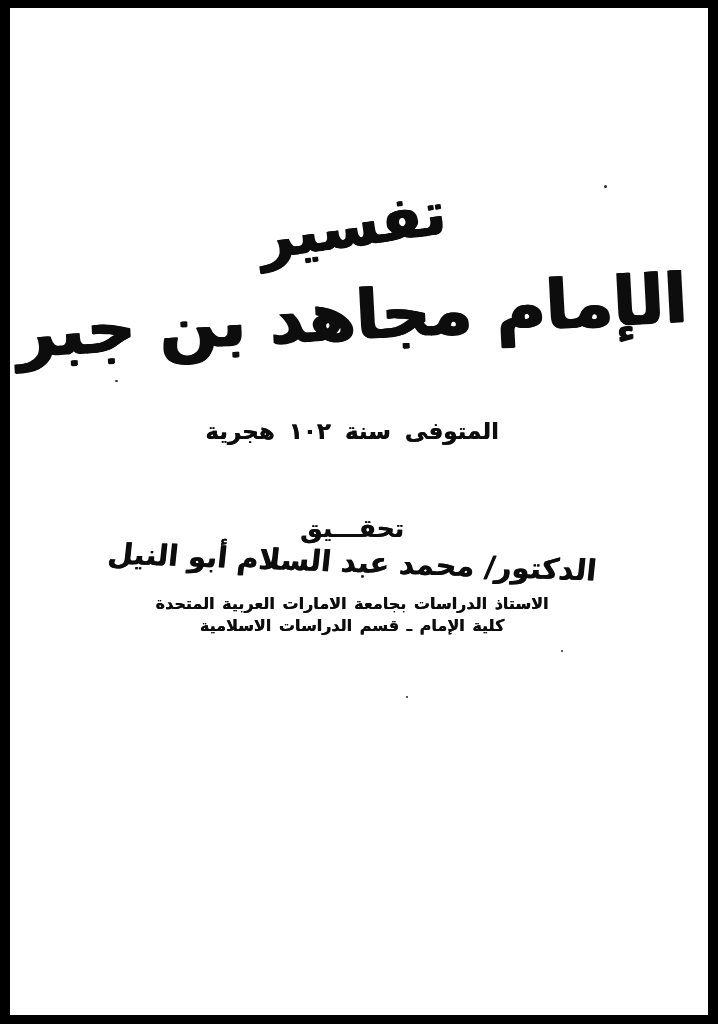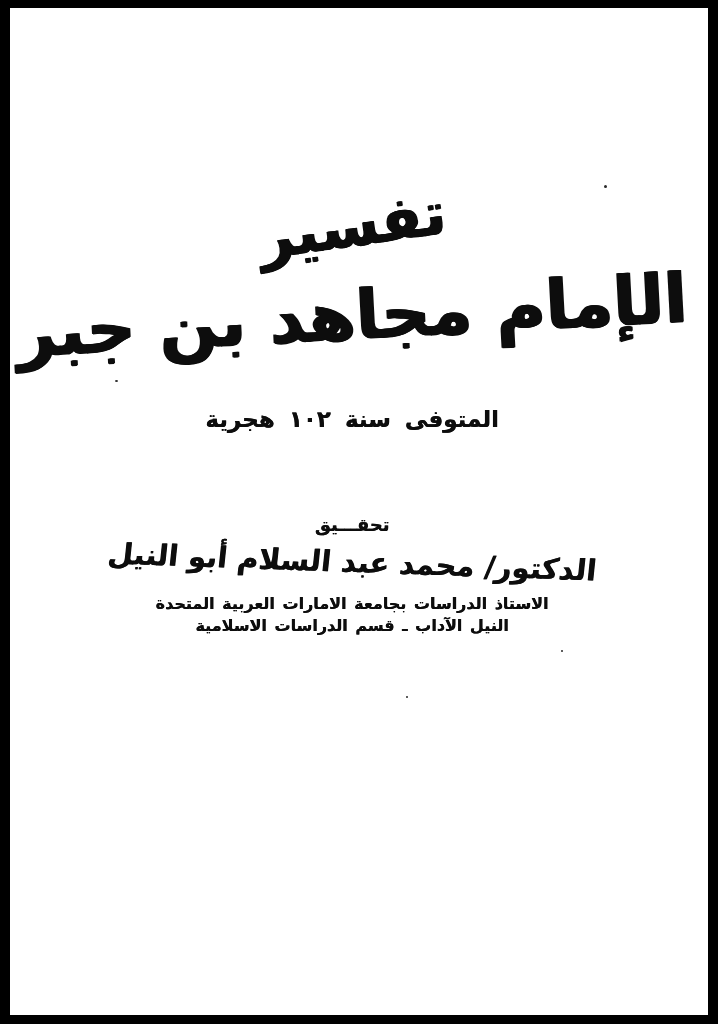--- a/index.html
+++ b/index.html
@@ -46,30 +46,30 @@
   .main-title {
     top: 268px;
     font-size: 68px;
     font-weight: bold;
     letter-spacing: -2px;
     transform: rotate(-3deg);
     text-shadow: 1px 0 currentColor, -1px 0 currentColor, 0 0.6px currentColor;
   }
   
   .death-note {
-    top: 398px;
+    top: 410px;
     font-size: 23px;
     font-weight: bold;
     word-spacing: 6px;
     text-shadow: 0.4px 0 currentColor;
   }
   
   .tahqiq {
     top: 506px;
-    font-size: 18px;
+    font-size: 25px;
     font-weight: bold;
     text-shadow: 0.4px 0 currentColor;
   }
   
   .editor-name {
     top: 537px;
     font-size: 29px;
     font-weight: bold;
     transform: rotate(2deg) skewX(-4deg);
     text-shadow: 0.5px 0 currentColor;
@@ -111,21 +111,21 @@
     <div class="line main-title">الإمام مجاهد بن جبر</div>
 
     <div class="line death-note">المتوفى سنة ١٠٢ هجرية</div>
 
     <div class="line tahqiq">تحقـــيق</div>
 
     <div class="line editor-name">الدكتور/ محمد عبد السلام أبو النيل</div>
 
     <div class="line affil-1">الاستاذ الدراسات بجامعة الامارات العربية المتحدة</div>
 
-    <div class="line affil-2">النيل الآداب ـ قسم الدراسات الاسلامية</div>
+    <div class="line affil-2">كلية الإمام ـ قسم الدراسات الاسلامية</div>
 
     <div class="speck s1"></div>
     <div class="speck s2"></div>
     <div class="speck s3"></div>
     <div class="speck s4"></div>
 
   </div>
 </div>
 
 </body></html>

